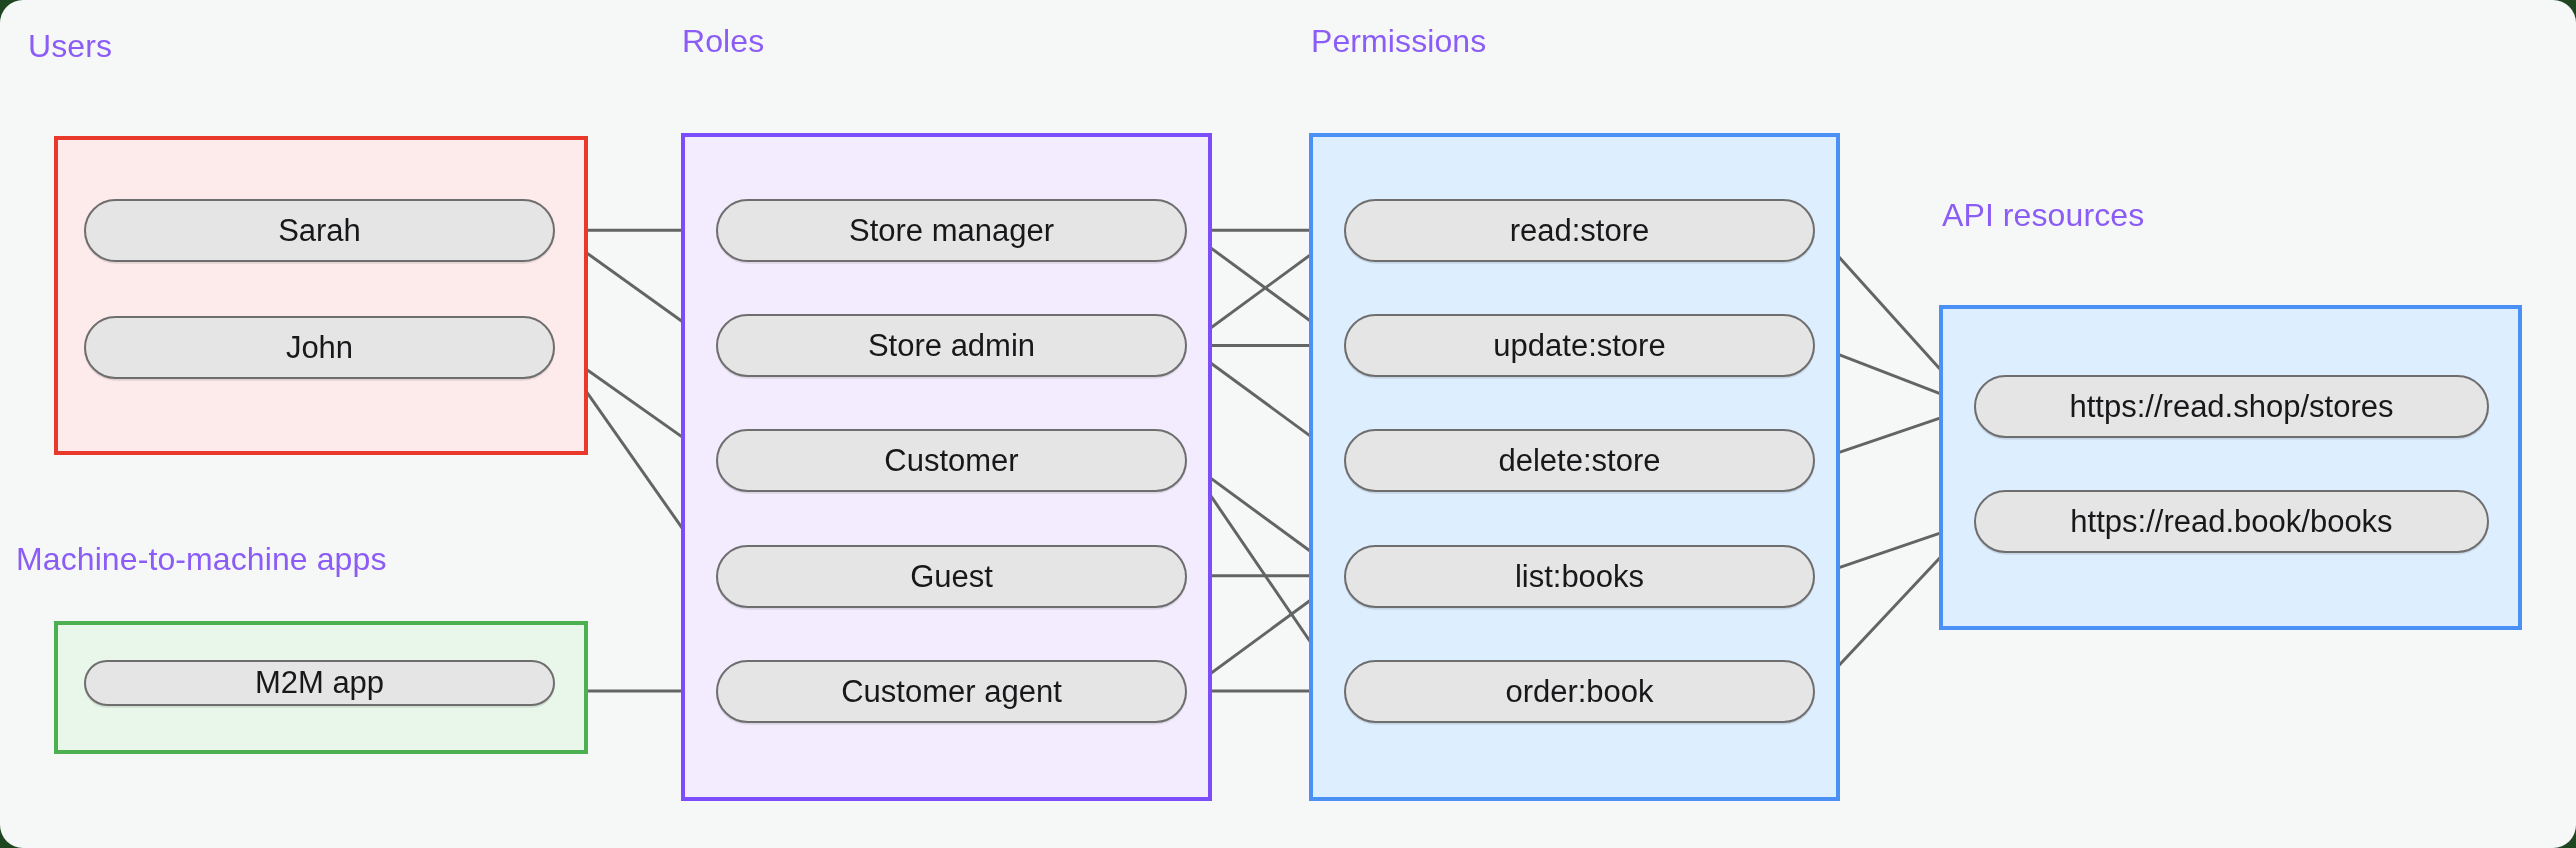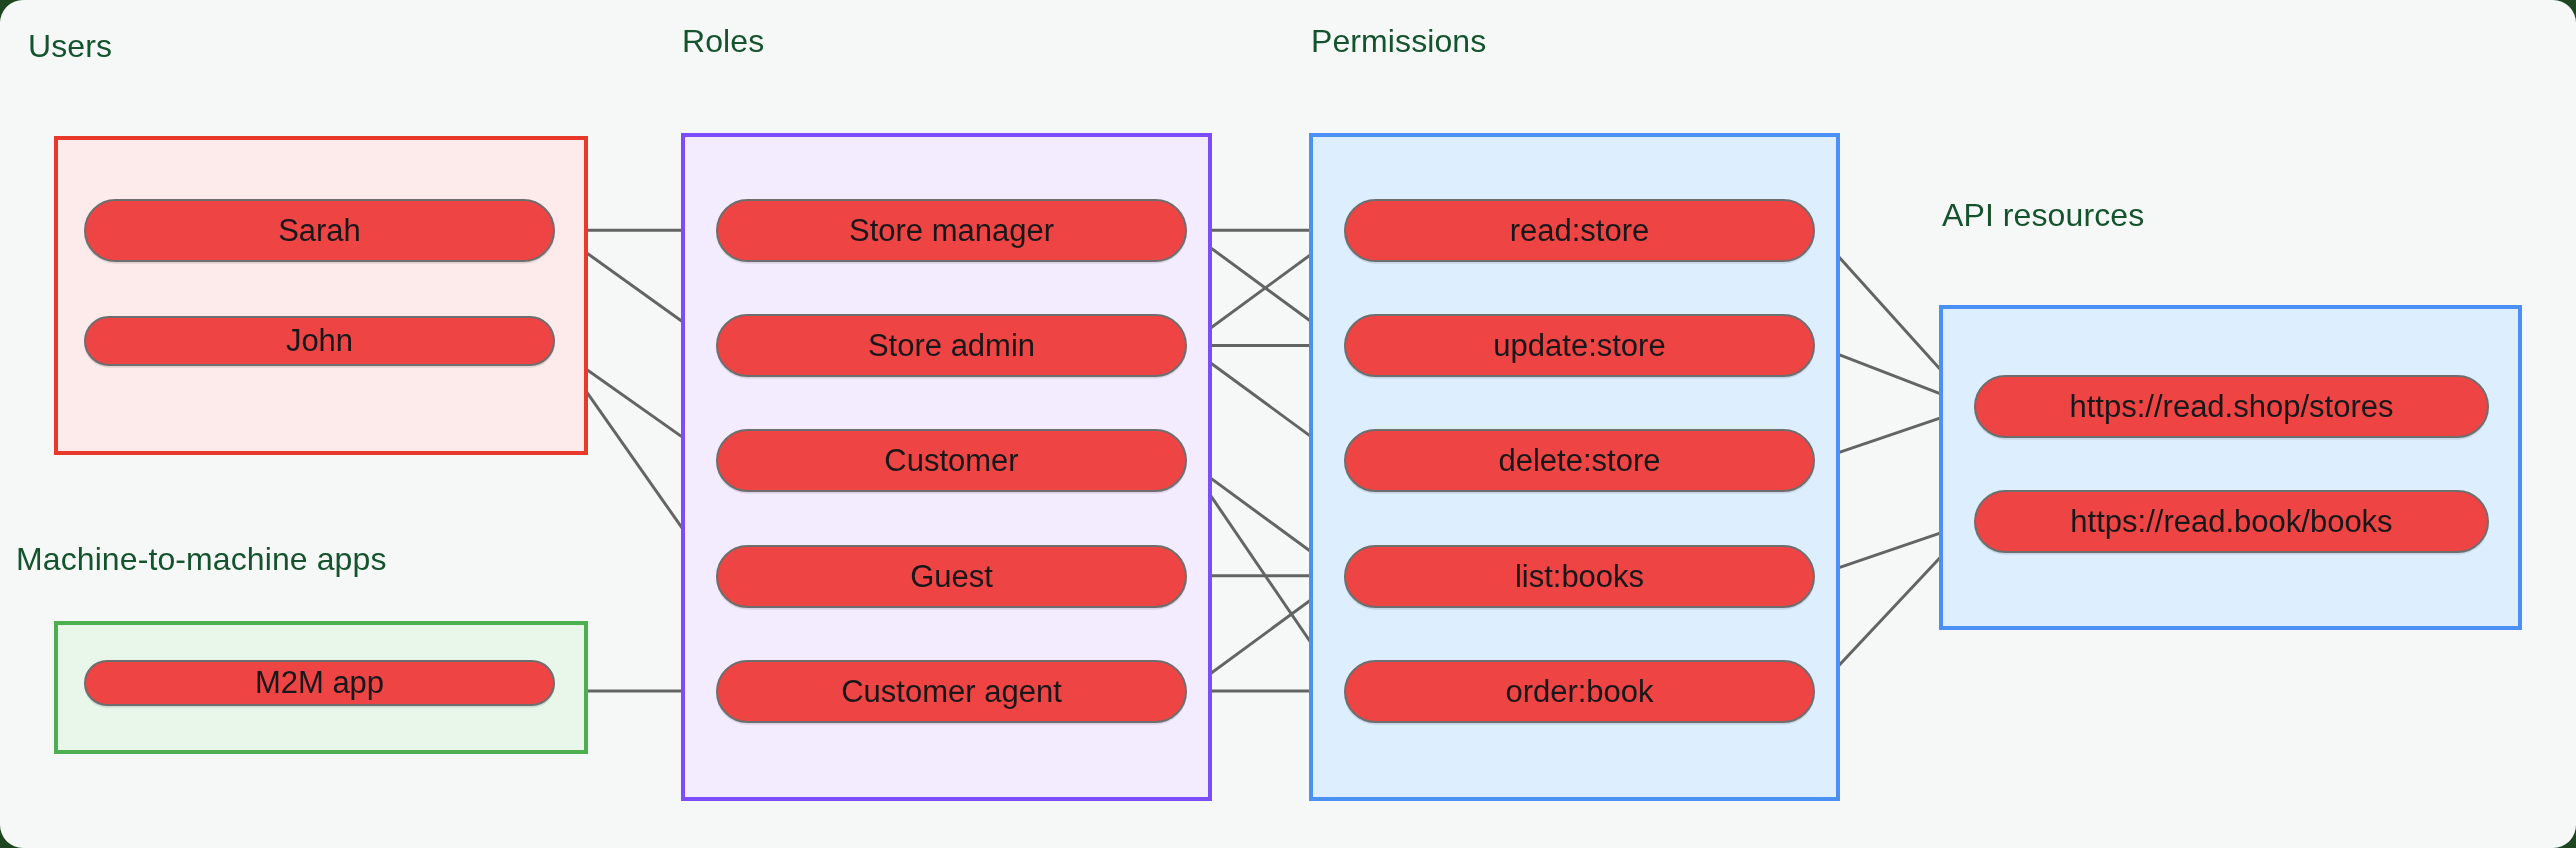--- a/index.html
+++ b/index.html
@@ -12,34 +12,34 @@
   #canvas{
     position:relative;
     width:2576px;height:848px;
     background:#f6f8f8;
     border-radius:23px;
     overflow:hidden;
   }
   .grp-label{
     position:absolute;
     font-size:32px;
-    color:#14532d;
+    color:#8b5cf6;
     white-space:nowrap;
     letter-spacing:0.1px;
   }
   .grp-box{
     position:absolute;
     box-sizing:border-box;
     border-width:4.4px;
     border-style:solid;
   }
   .pill{
     position:absolute;
     box-sizing:border-box;
-    background:#ef4444;
+    background:#e5e5e5;
     border:2.6px solid #6e6e6e;
     border-radius:42px;
     display:flex;align-items:center;justify-content:center;
     font-size:31px;
     color:#18181b;
     box-shadow:0 1.7px 0 rgba(0,0,0,.10);
     white-space:nowrap;
   }
   #edges{position:absolute;left:0;top:0;width:2576px;height:848px;pointer-events:none;}
   .edge{stroke:#646464;stroke-width:3.4;fill:none;}
@@ -92,21 +92,21 @@
       <div class="grp-box" style="left: 681px; top: 133px; width: 531px; height: 668px; border-color: rgb(124, 77, 253); background: rgb(243, 236, 254);"></div>
       <div class="grp-label" style="left: 1311px; top: 23px;">Permissions</div>
       <div class="grp-box" style="left: 1309px; top: 133px; width: 531px; height: 668px; border-color: rgb(74, 144, 245); background: rgb(221, 238, 255);"></div>
       <div class="grp-label" style="left: 1942px; top: 197px;">API resources</div>
       <div class="grp-box" style="left: 1939px; top: 305px; width: 583px; height: 325px; border-color: rgb(74, 144, 245); background: rgb(221, 238, 255);"></div>
     </div>
   <div id="nodes-layer">
       <div class="pill" style="left: 84px; top: 199px; width: 471px; height: 63px;">
         <span>Sarah</span>
       </div>
-      <div class="pill" style="left: 84px; top: 316px; width: 471px; height: 50px; align-items: center;">
+      <div class="pill" style="left: 84px; top: 316px; width: 471px; height: 63px; align-items: center;">
         <span>John</span>
       </div>
       <div class="pill" style="left: 84px; top: 660px; width: 471px; height: 46px;">
         <span>M2M app</span>
       </div>
       <div class="pill" style="left: 716px; top: 199px; width: 471px; height: 63px;">
         <span>Store manager</span>
       </div>
       <div class="pill" style="left: 716px; top: 314px; width: 471px; height: 63px;">
         <span>Store admin</span>

